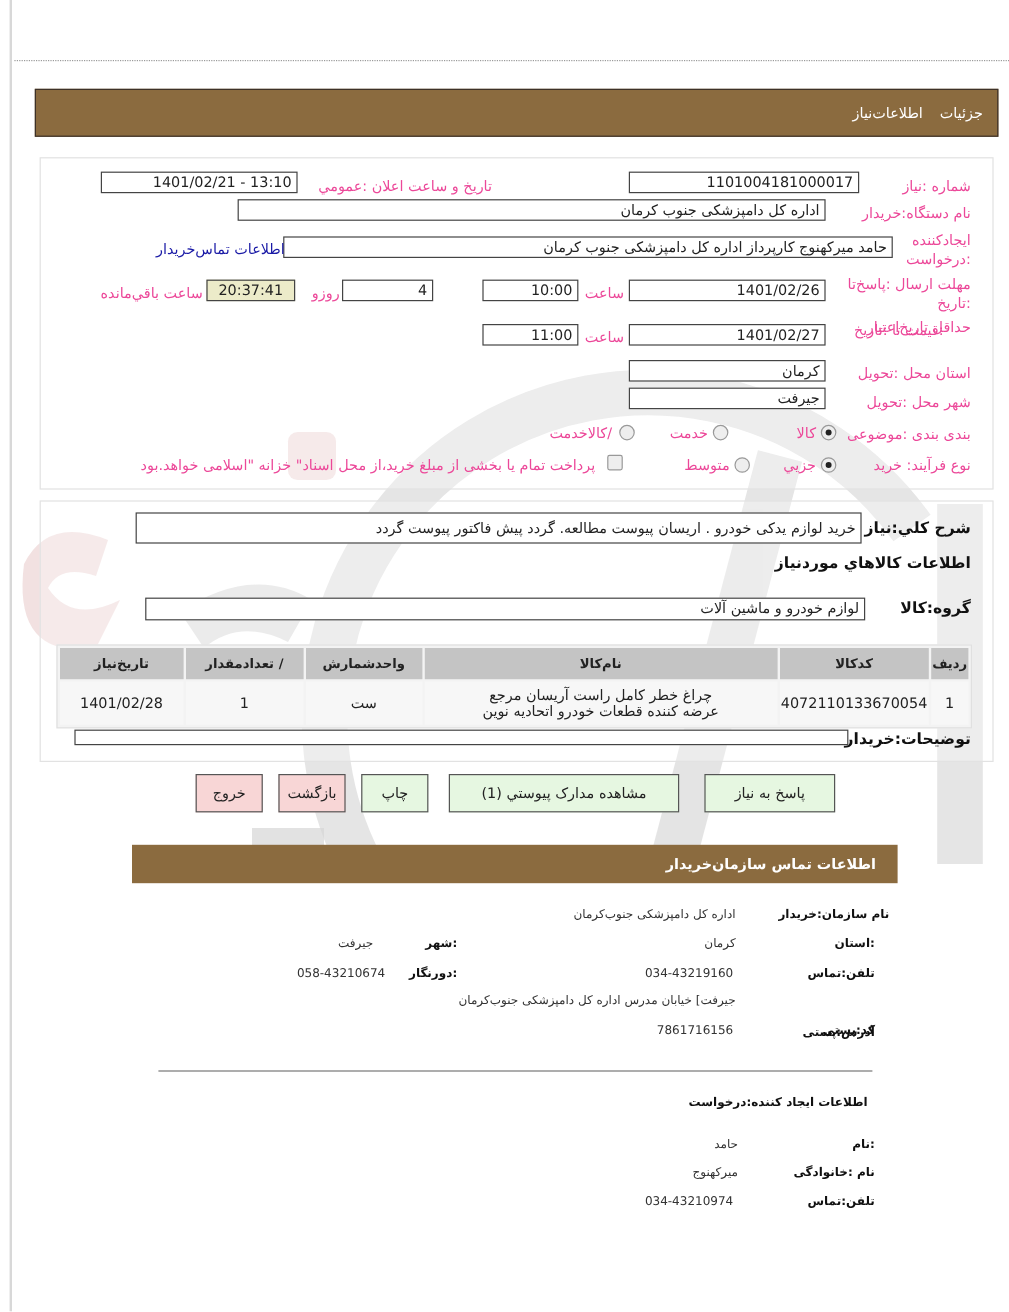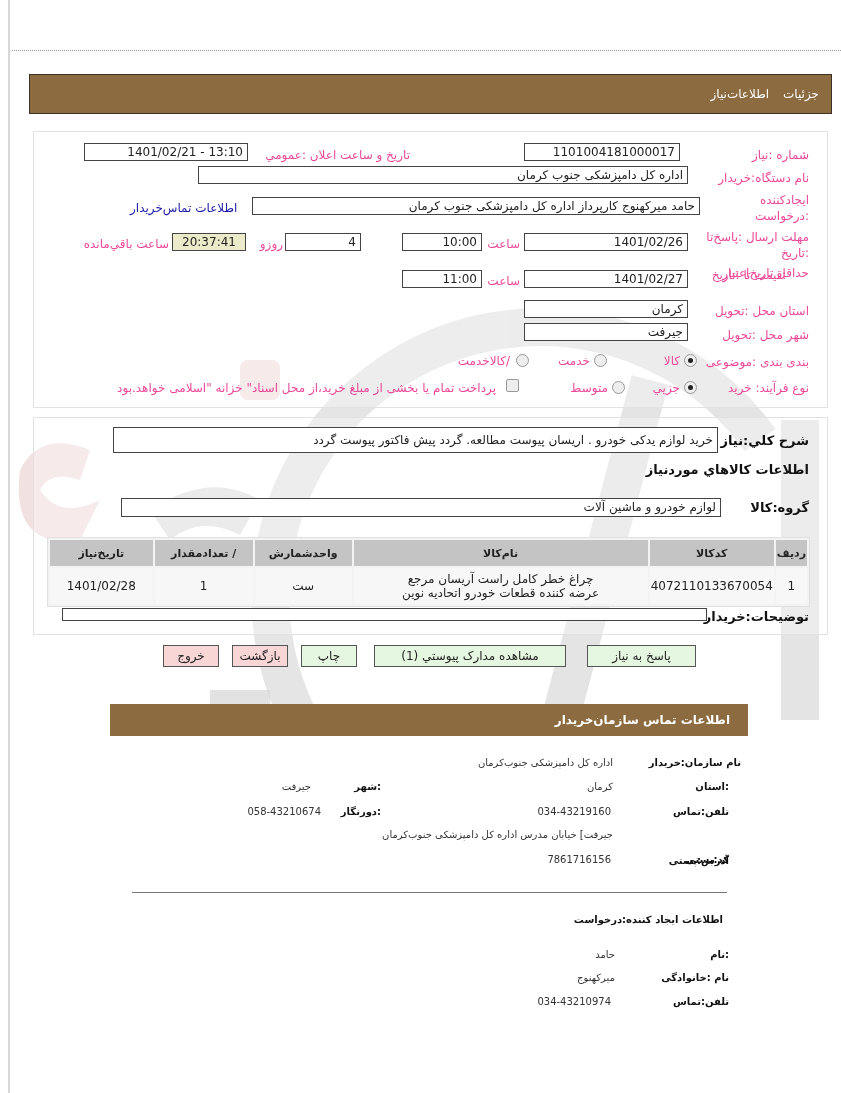--- a/index.html
+++ b/index.html
@@ -45,21 +45,21 @@
   table.items {
     position: absolute; left: 47px; top: 537px; width: 763px; border-collapse: separate; border-spacing: 2px;
     background: #f3f3f3; border: 1px solid #e0e0e0; direction: rtl;
   }
   table.items th {
     background: #c4c4c4; color: #222; font-size: 11px; font-weight: bold; height: 26px; text-align: center;
   }
   table.items td { font-size: 12px; text-align: center; height: 36px; background: #f7f7f7; line-height: 14px; }
 
   .btn {
-    position: absolute; height: 22px; border: 1px solid #555; font-size: 12px;
+    position: absolute; height: 32px; border: 1px solid #555; font-size: 12px;
     display: flex; align-items: center; justify-content: center; direction: rtl; color: #222;
   }
   .btn.green { background: #e6f7e1; }
   .btn.red { background: #f8d6d6; }
 
   .section-bar {
     position: absolute; left: 110px; top: 704px; width: 638px; height: 32px; background: #8b6b3f;
     color: #fff; font-weight: bold; direction: rtl; padding-right: 18px; display: flex; align-items: center; font-size: 12px;
   }
   .c-lbl { position: absolute; font-weight: bold; font-size: 10px; direction: rtl; text-align: right; color: #111; }
@@ -89,31 +89,31 @@
 </svg>
 
 <div class="titlebar">
   <span>جزئیات</span>
   <span>اطلاعات‌نیاز</span>
 </div>
 
 <div class="panel" style="left:33px;top:131px;width:795px;height:277px;"></div>
 
 <div class="lbl" style="right:32px;top:147px;width:100px;">شماره :نیاز</div>
-<div class="fld ltr" style="left:524px;top:143px;width:156px;">1101004181000017</div>
+<div class="fld ltr" style="left:524px;top:143px;width:192px;">1101004181000017</div>
 
 <div class="lbl" style="left:250px;top:147px;width:160px;">تاریخ و ساعت اعلان :عمومي</div>
 <div class="fld ltr" style="left:84px;top:143px;width:164px;">1401/02/21 - 13:10</div>
 
 <div class="lbl" style="right:32px;top:170px;width:120px;">نام دستگاه:خریدار</div>
 <div class="fld" style="left:198px;top:166px;width:490px;">اداره کل دامپزشکی جنوب کرمان</div>
 
 <div class="lbl" style="right:32px;top:192px;width:100px;">ایجادکننده</div>
 <div class="lbl" style="right:32px;top:208px;width:100px;">:درخواست</div>
-<div class="fld" style="left:252px;top:197px;width:448px;">حامد میرکهنوج کارپرداز اداره کل دامپزشکی جنوب کرمان</div>
+<div class="fld" style="left:236px;top:197px;width:508px;">حامد میرکهنوج کارپرداز اداره کل دامپزشکی جنوب کرمان</div>
 <div class="link" style="left:130px;top:201px;">اطلاعات تماس‌خریدار</div>
 
 <div class="lbl" style="right:32px;top:229px;width:120px;">مهلت ارسال :پاسخ‌تا</div>
 <div class="lbl" style="right:32px;top:245px;width:100px;">:تاریخ</div>
 <div class="fld ltr" style="left:524px;top:233px;width:164px;">1401/02/26</div>
 <div class="lbl" style="left:484px;top:236px;width:36px;">ساعت</div>
 <div class="fld ltr" style="left:402px;top:233px;width:80px;">10:00</div>
 <div class="fld ltr" style="left:285px;top:233px;width:76px;">4</div>
 <div class="lbl" style="left:253px;top:236px;width:30px;">روزو</div>
 <div class="fld center" style="left:172px;top:233px;width:74px;background:#ecebc9;direction:ltr;">20:37:41</div>

